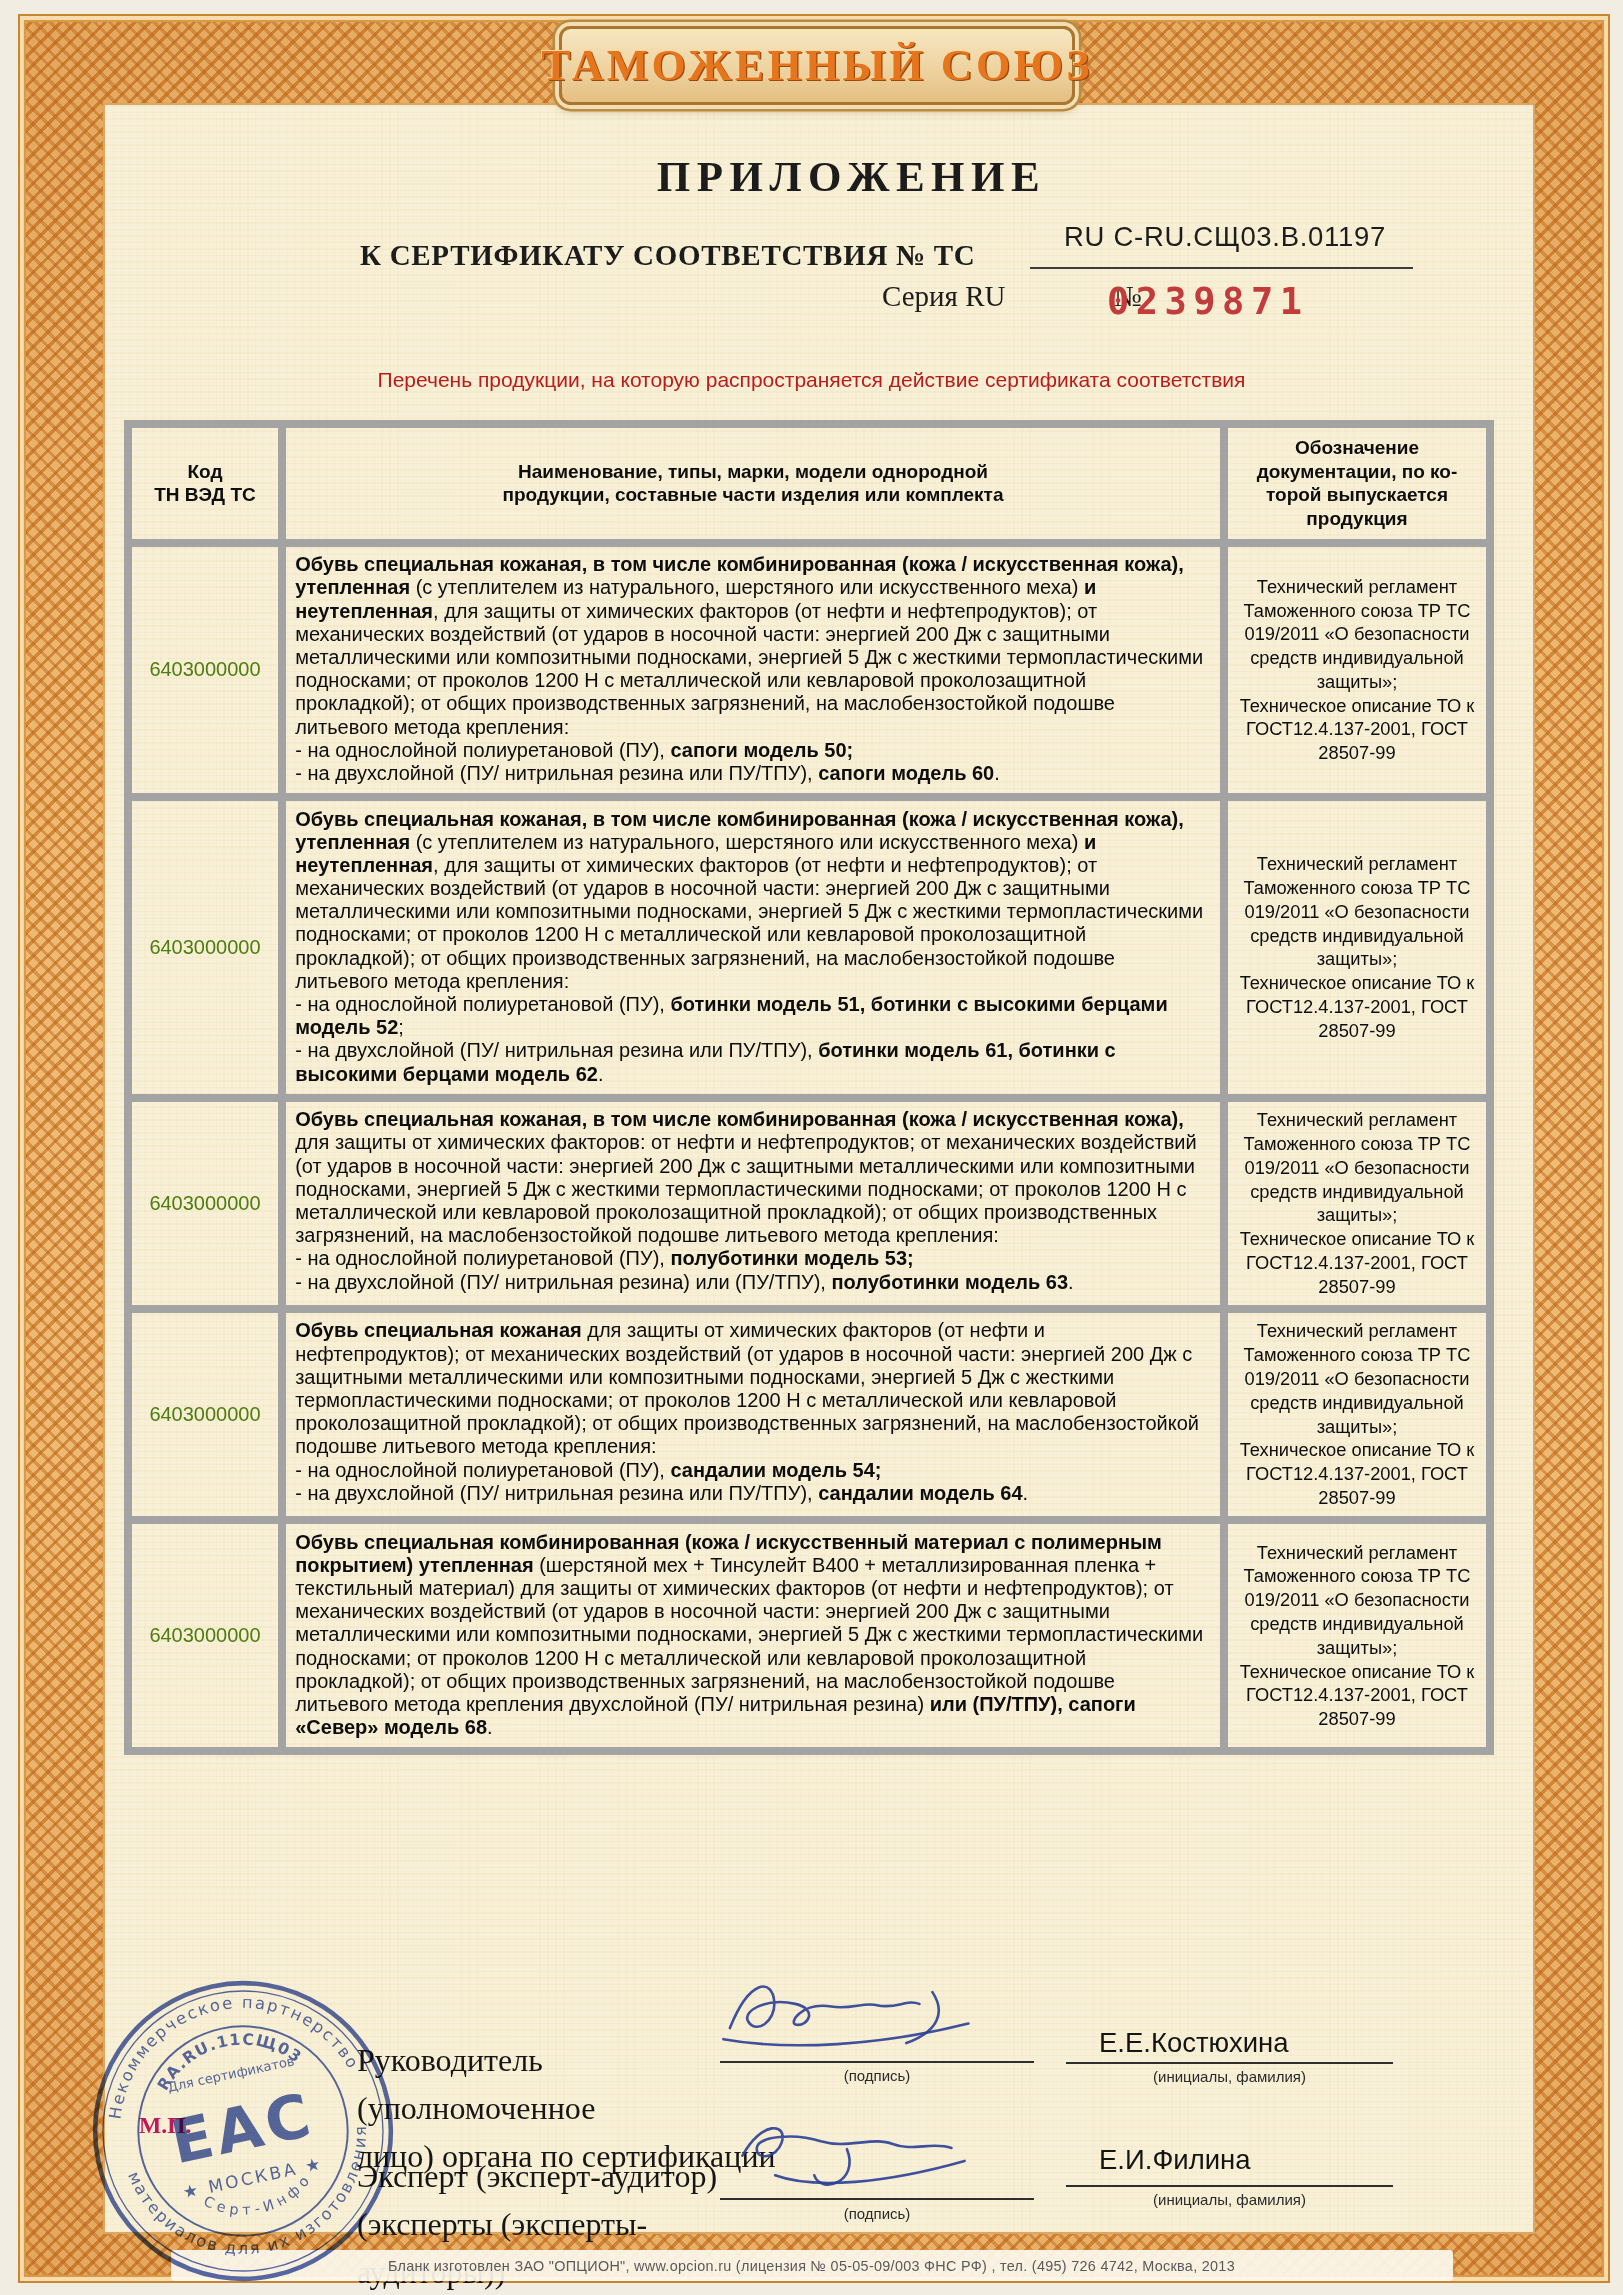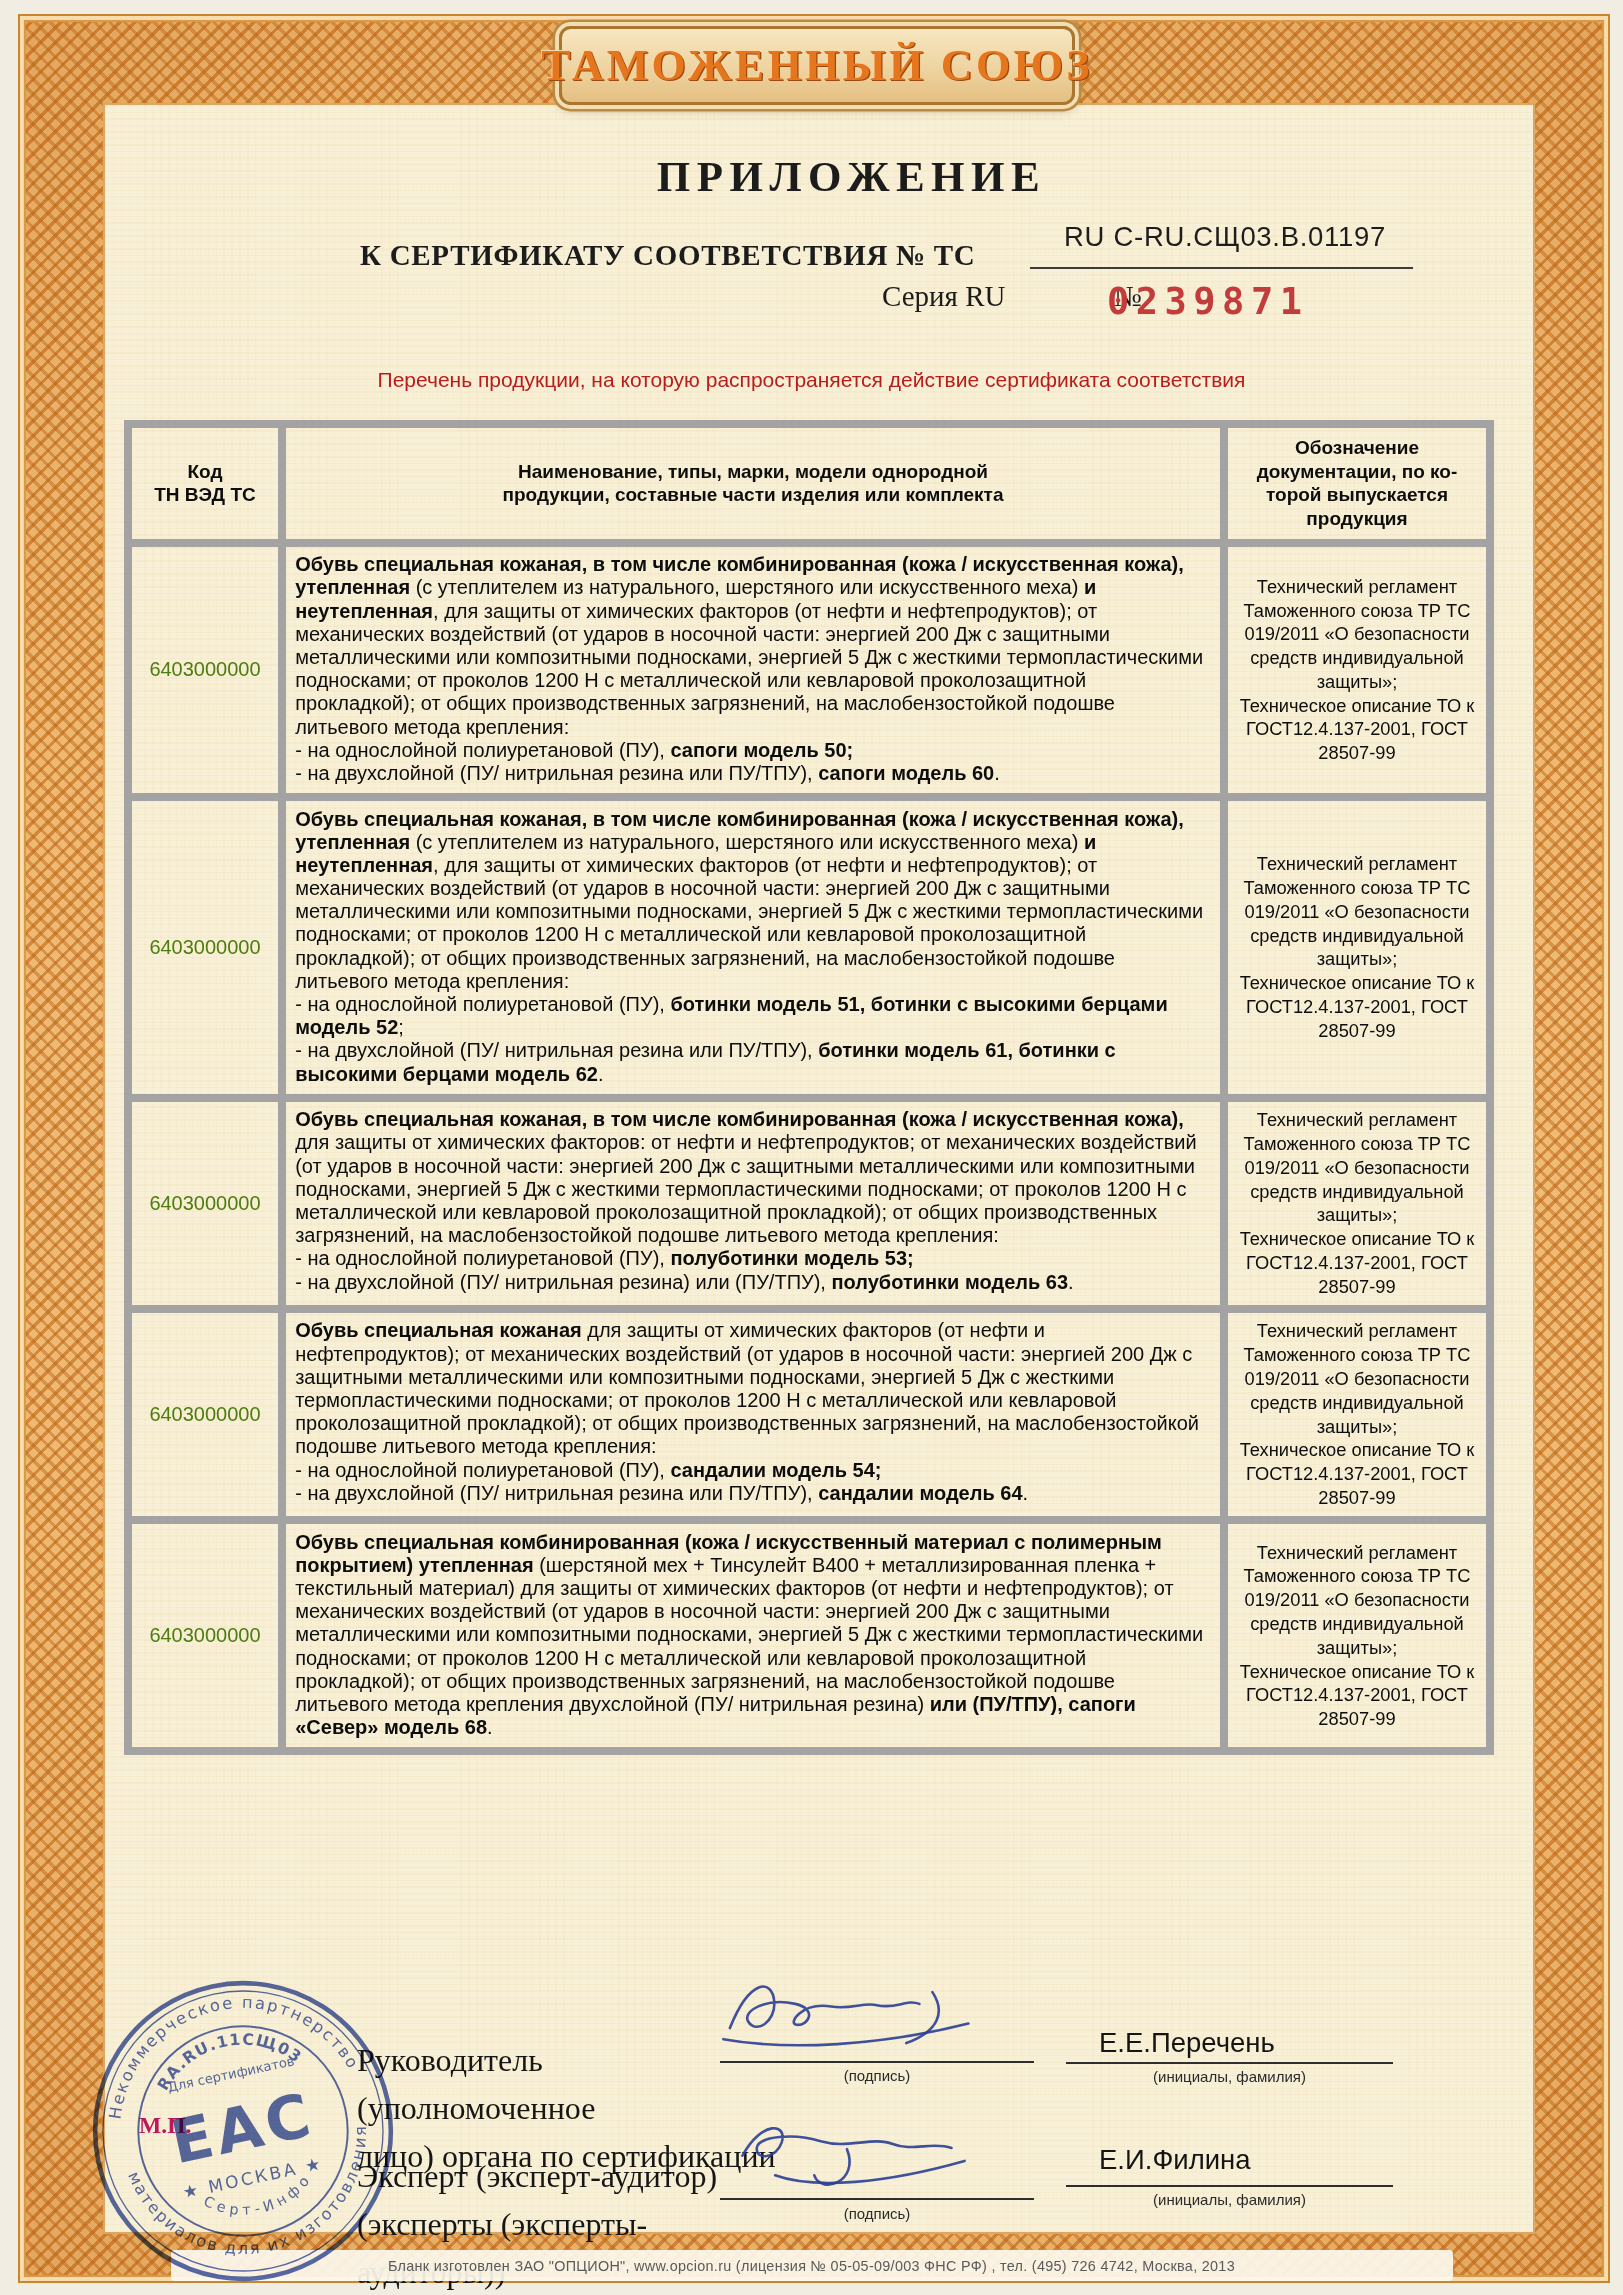--- a/index.html
+++ b/index.html
@@ -220,21 +220,21 @@
 <div class="sig-line sig-line-1"></div>
 <div class="sig-line sig-line-2"></div>
 <div class="sig-line name-line-1"></div>
 <div class="sig-line name-line-2"></div>
 
 <div class="small-caption cap-sign-1">(подпись)</div>
 <div class="small-caption cap-sign-2">(подпись)</div>
 <div class="small-caption cap-name-1">(инициалы, фамилия)</div>
 <div class="small-caption cap-name-2">(инициалы, фамилия)</div>
 
-<div class="signer-name signer-1">Е.Е.Перечень</div>
+<div class="signer-name signer-1">Е.Е.Костюхина</div>
 <div class="signer-name signer-2">Е.И.Филина</div>
 
 <svg class="scribble scribble-1" width="275" height="98" viewBox="0 0 420 150">
   <path d="M30 95 C60 20 95 18 98 55 C100 85 70 105 58 85 C48 68 88 48 130 58 C165 66 150 92 132 90 C118 88 140 55 185 62 C215 67 235 55 255 60 C285 67 300 50 320 58"></path>
   <path d="M20 112 C120 130 260 122 395 88"></path>
   <path d="M340 40 C360 70 350 100 300 118"></path>
 </svg>
 
 <svg class="scribble scribble-2" width="275" height="98" viewBox="0 0 420 150">
   <path d="M40 70 C70 15 110 20 100 50 C92 74 60 78 62 58 C64 40 120 35 160 48 C200 60 240 40 270 52 C300 64 330 48 360 58"></path>

